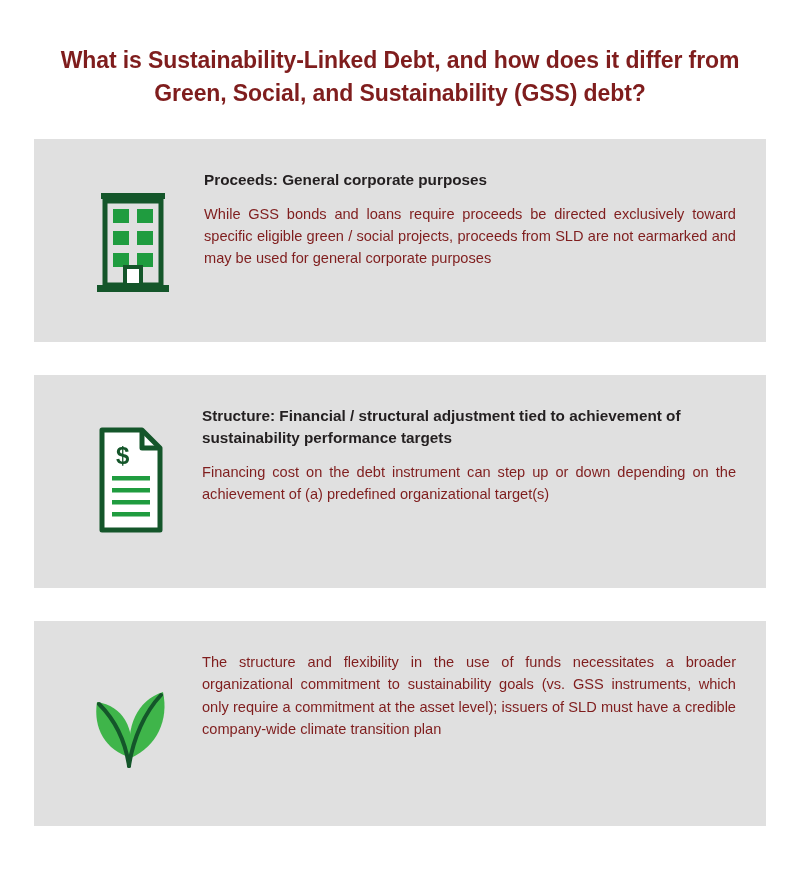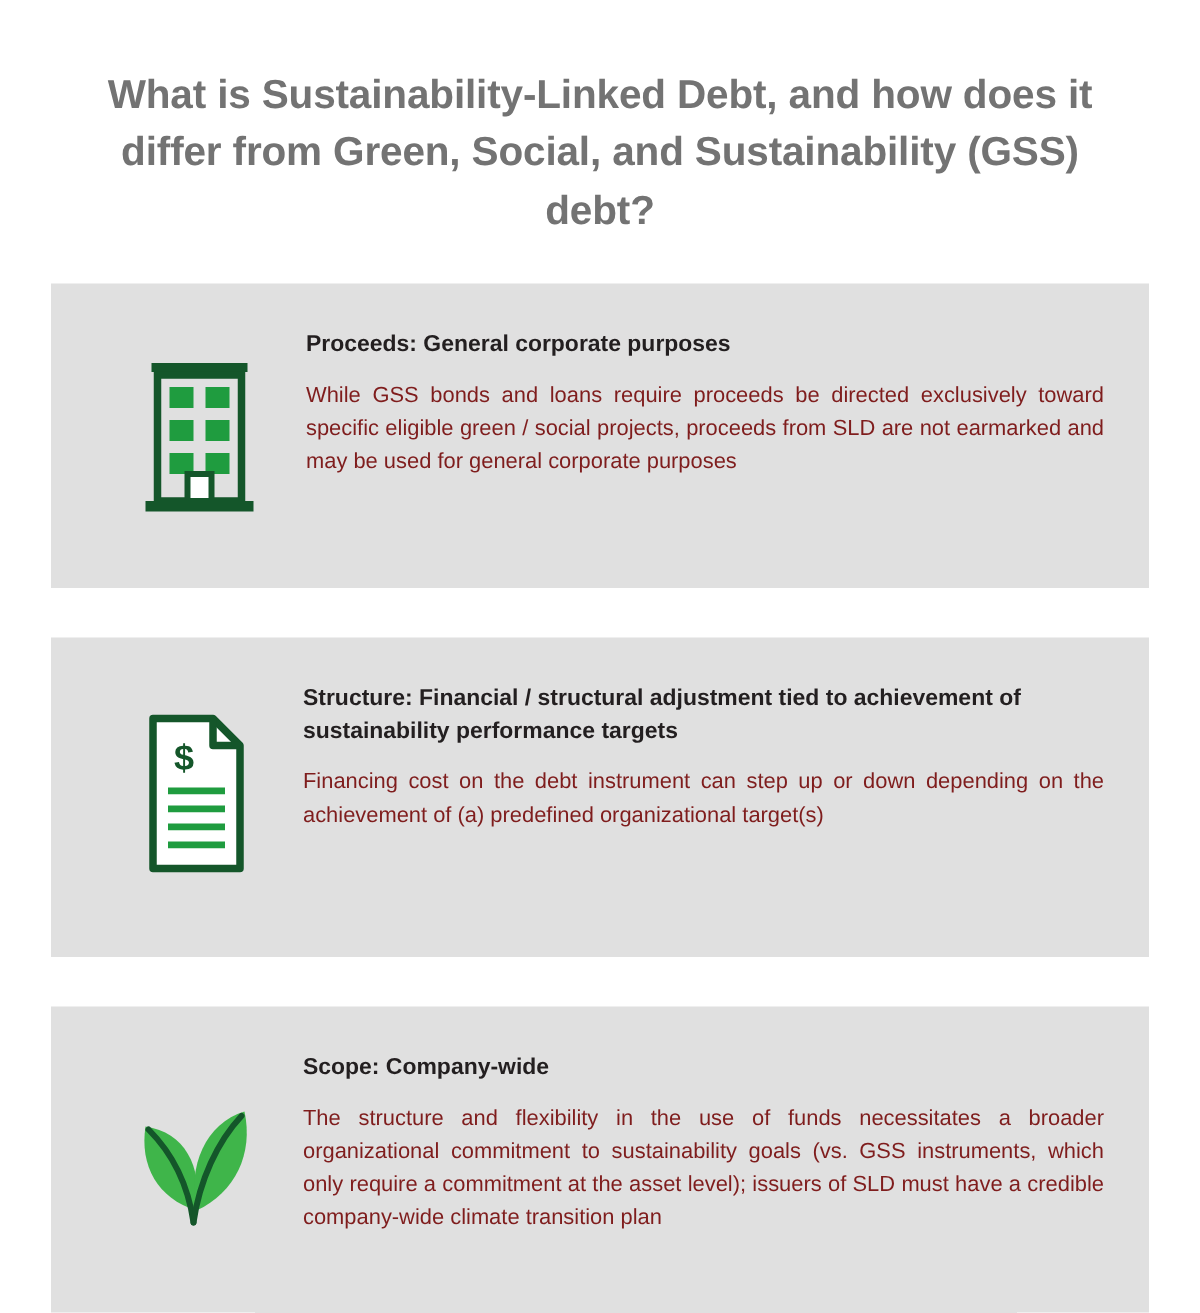--- a/index.html
+++ b/index.html
@@ -18,22 +18,22 @@
     position: relative;
     width: 800px;
     height: 875px;
     box-sizing: border-box;
     padding: 0;
   }
   .title {
     margin: 0;
     padding: 44px 56px 0 56px;
     text-align: center;
-    color: #737373;
-    font-size: 27px;
+    color: #7f1d1d;
+    font-size: 23px;
     font-weight: bold;
     line-height: 1.42;
     letter-spacing: -0.1px;
   }
   .cards {
     margin-top: 30px;
   }
   .card {
     display: flex;
     align-items: flex-start;
@@ -132,19 +132,18 @@
         <span>
           <svg width="104" height="120" viewBox="0 0 104 120" xmlns="http://www.w3.org/2000/svg">
             <path d="M52 96 C26 88 14 66 18 40 C44 44 56 66 52 96 Z" fill="#3fb54a"></path>
             <path d="M52 96 C78 84 90 58 84 30 C58 38 46 66 52 96 Z" fill="#3fb54a"></path>
             <path d="M20 42 C34 56 46 76 50 104" fill="none" stroke="#14562a" stroke-width="4" stroke-linecap="round"></path>
             <path d="M82 33 C66 50 54 76 50 104" fill="none" stroke="#14562a" stroke-width="4" stroke-linecap="round"></path>
           </svg>
         </span>
       </div>
       <div class="text-cell">
-        <p class="card-heading">Scope: Company-wide</p>
         <p class="card-body">The structure and flexibility in the use of funds necessitates a broader organizational commitment to sustainability goals (vs. GSS instruments, which only require a commitment at the asset level); issuers of SLD must have a credible company-wide climate transition plan</p>
       </div>
     </div>
 
   </div>
 </div>
 
 </body></html>

